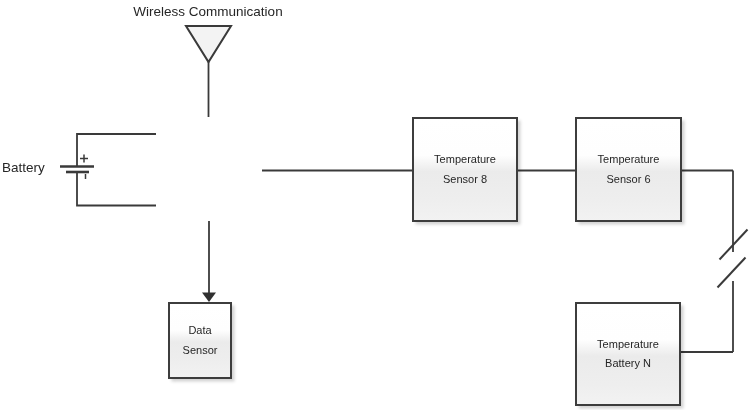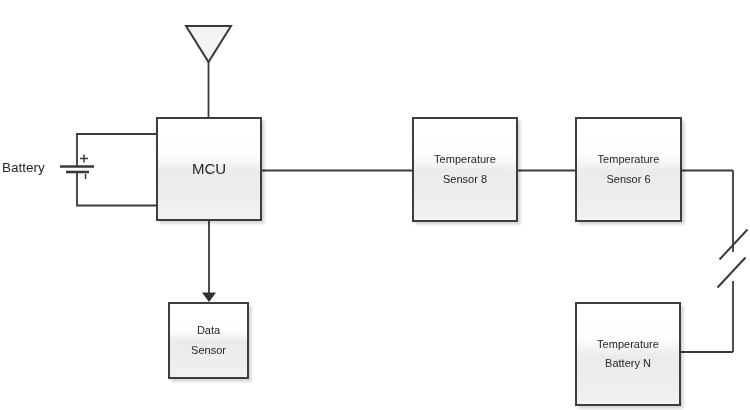--- a/index.html
+++ b/index.html
@@ -17,21 +17,21 @@
     background:linear-gradient(to bottom,#ffffff 0%,#fefefe 36%,#ebebeb 52%,#eeeeee 80%,#f2f2f2 100%);
     box-shadow:2.5px 2.5px 3px rgba(0,0,0,0.18);
     display:flex;flex-direction:column;align-items:center;justify-content:center;
     text-align:center;font-size:11px;line-height:19.5px;color:#262626;
   }
   .node .ln{display:block;}
   #mcu-box{left:156px;top:117px;width:106px;height:104px;font-size:15px;}
   #sensor1-box{left:412px;top:117px;width:106px;height:105px;}
   #sensor2-box{left:575px;top:117px;width:107px;height:105px;}
   #sensorN-box{left:575px;top:302px;width:106px;height:104px;}
-  #datalogger-box{left:168px;top:302px;width:81px;height:77px;}
+  #datalogger-box{left:168px;top:302px;width:64px;height:77px;}
   #wireless-label{left:110px;top:4px;width:196px;text-align:center;}
   #battery-label{left:2px;top:160px;}
 </style>
 </head>
 <body>
 
 <div id="stage">
 
   <svg id="wires" viewBox="0 0 750 410" xmlns="http://www.w3.org/2000/svg">
     <g stroke="#3a3a3a" stroke-width="1.8" fill="none">
@@ -64,26 +64,24 @@
       <g stroke-width="1.5">
         <line x1="80" y1="158.5" x2="88" y2="158.5"></line>
         <line x1="84" y1="154.5" x2="84" y2="162.5"></line>
       </g>
       <line x1="85.5" y1="174" x2="85.5" y2="179" stroke-width="1.5"></line>
     </g>
 
     <polygon points="202,292.5 216,292.5 209,302" fill="#303030" stroke="none"></polygon>
   </svg>
 
+  <div class="float-label" id="wireless-label">Wireless Communication</div>
 
   <div class="float-label" id="battery-label">Battery</div>
 
-  <div class="node" id="mcu-box">
-    <span class="ln">MCU</span>
-  </div>
 
   <div class="node" id="sensor1-box">
     <span class="ln">Temperature</span>
     <span class="ln">Sensor 8</span>
   </div>
 
   <div class="node" id="sensor2-box">
     <span class="ln">Temperature</span>
     <span class="ln">Sensor 6</span>
   </div>

